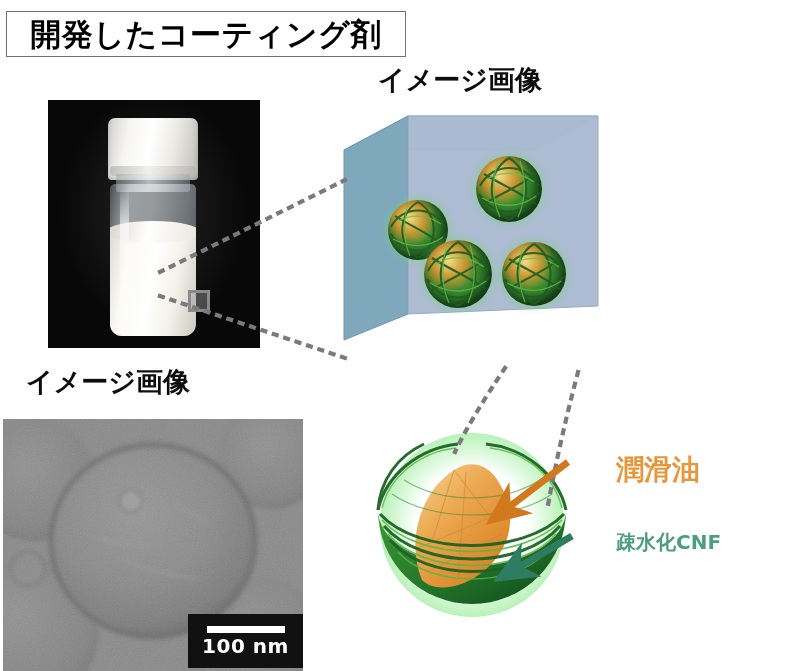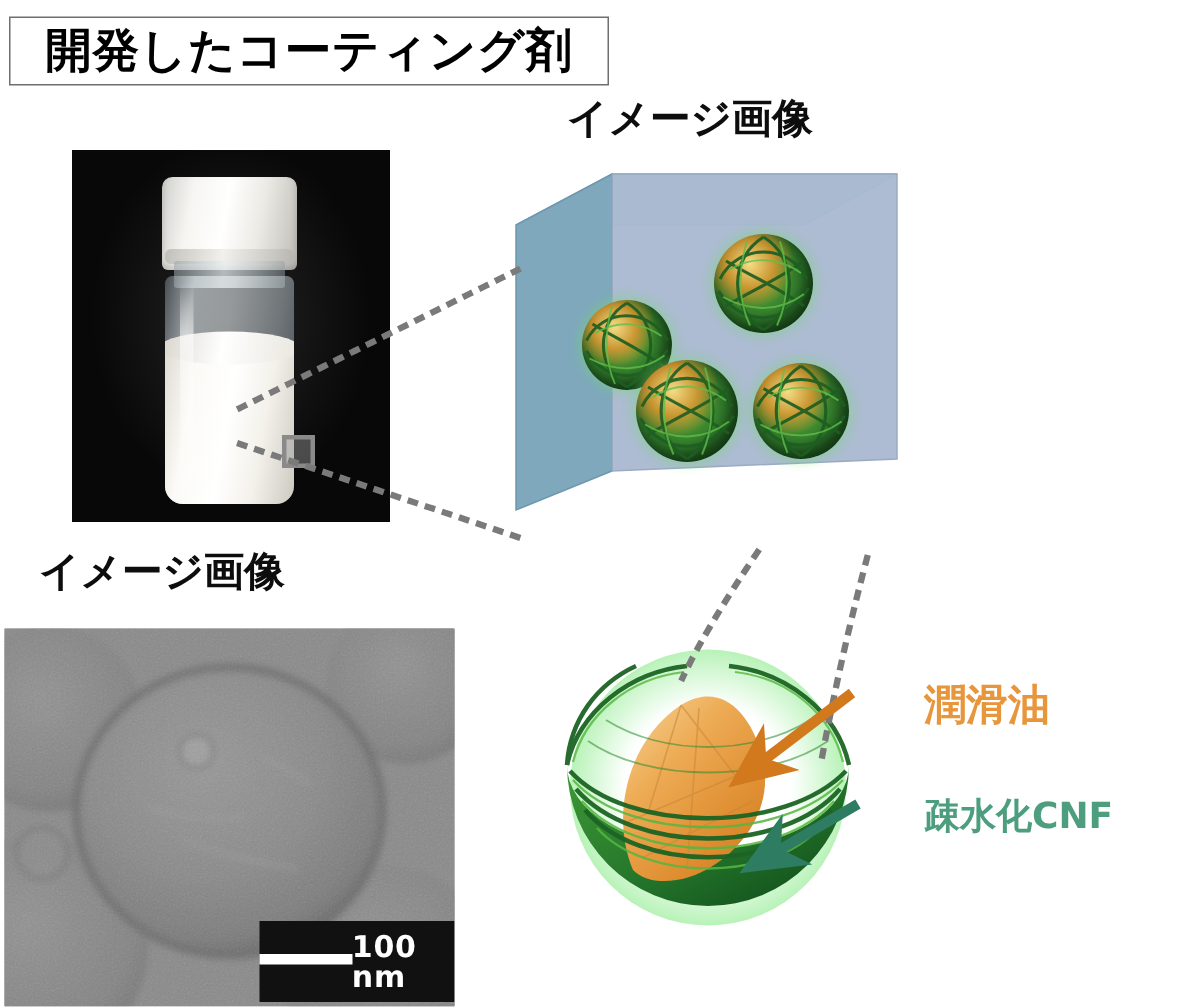--- a/index.html
+++ b/index.html
@@ -210,44 +210,44 @@
   }
   #label-oil {
     left: 576px;
     top: 456px;
     font-size: 28px;
     color: #e8963c;
   }
   #label-cnf {
     left: 576px;
     top: 532px;
-    font-size: 24px;
+    font-size: 20px;
     color: #4d9e7e;
   }
 
   
   .tem-photo {
     position: absolute;
     left: 3px;
     top: 419px;
     width: 300px;
     height: 252px;
     overflow: hidden;
     background: #7d7d7d;
   }
   .tem-photo svg { position: absolute; left: 0; top: 0; }
   .scalebar-box {
     position: absolute;
     right: 0px;
     bottom: 3px;
-    width: 130px;
+    width: 115px;
     height: 54px;
     background: #111111;
     display: flex;
-    flex-direction: row;
+    flex-direction: column;
     align-items: center;
     justify-content: center;
   }
   .scalebar-line {
     width: 78px;
     height: 7px;
     background: #ffffff;
     margin-bottom: 3px;
   }
   .scalebar-text {

